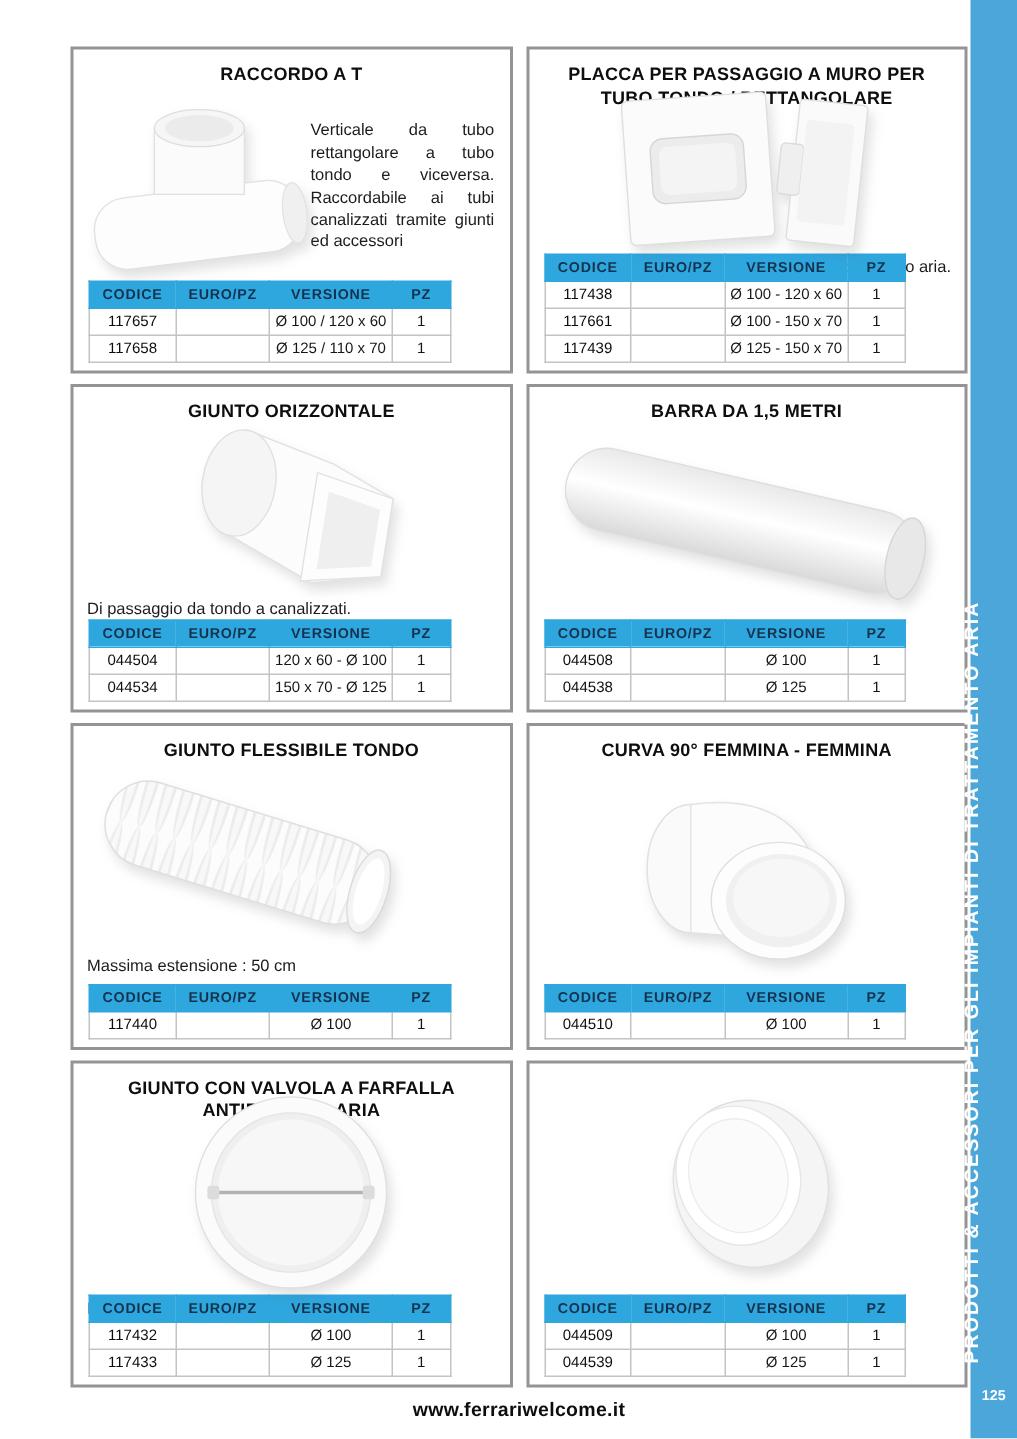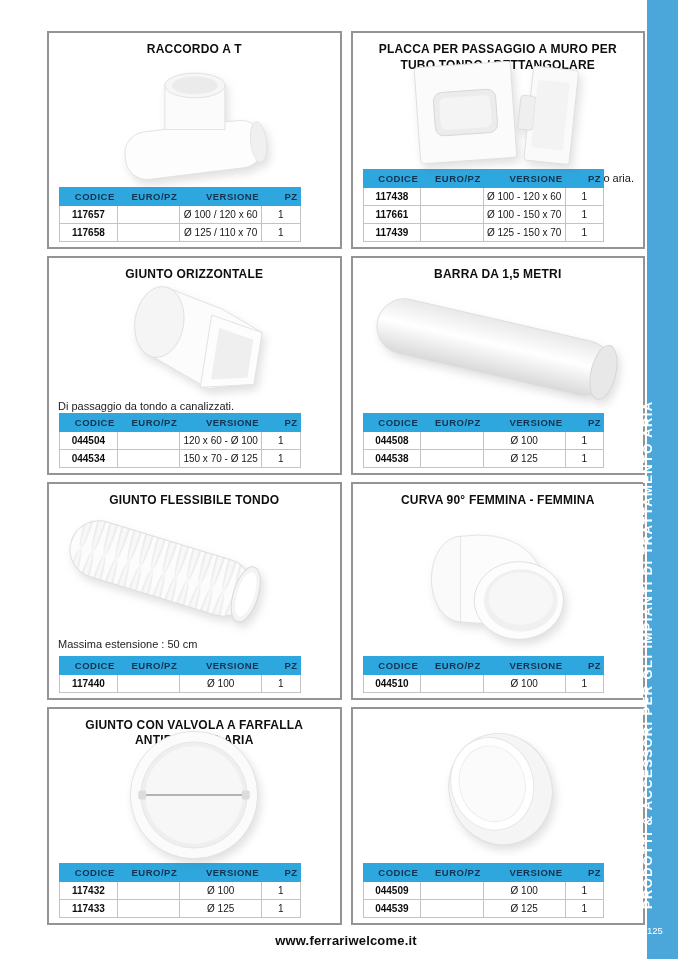--- a/index.html
+++ b/index.html
@@ -36,41 +36,41 @@
   .c3 .desc, .c5 .desc, .c7 .desc { text-align:left; margin:2px 0 5px 2px; }
   .c5 .imgwrap { align-self:flex-start; margin-left:2px; }
 
   table.ptable {
     width:88%; border-collapse:collapse; font-size:10px; margin:2px 0 2px 2px;
     table-layout:fixed;
   }
   .ptable th {
     background:var(--accent-blue,#2EA7DF); color:var(--header-text,#14324E);
     font-weight:bold; font-size:9.5px; letter-spacing:.5px; padding:3px 2px;
-    border:1px solid var(--accent-blue,#2EA7DF); text-align:right;
+    border:1px solid var(--accent-blue,#2EA7DF); text-align:center;
   }
   .ptable td {
     border:1px solid #c3c3c3; text-align:center; padding:2px 2px;
     color:#161616; background:#fff; height:13px;
   }
-  .ptable td.codice { font-weight:bold; color:#0d0d0d; }
+  .ptable td.codice { font-weight:normal; color:#0d0d0d; }
   .w-codice { width:24%; } .w-euro { width:26%; } .w-vers { width:34%; } .w-pz { width:16%; }
 
   .sidebar {
     position:absolute; right:0; top:0; width:31px; height:959px;
     background:var(--sidebar-blue,#4BA7DA);
   }
   .sidebar-text {
     position:absolute; left:8px; bottom:50px; transform-origin:0 100%;
     transform:rotate(-90deg); white-space:nowrap; color:#ffffff; font-weight:bold;
     font-size:13px; letter-spacing:1.4px;
   }
   .page-num {
-    position:absolute; bottom:23px; left:0; width:100%; text-align:left;
-    color:#ffffff; font-weight:normal; font-size:9.5px;
+    position:absolute; bottom:23px; left:0; width:100%; text-align:center;
+    color:#ffffff; font-weight:bold; font-size:9.5px;
   }
   .footer {
     position:absolute; left:47px; top:931px; width:598px; text-align:center;
   }
   .footer a {
     color:#0d0d0d; font-weight:bold; font-size:13px; text-decoration:none;
     letter-spacing:.2px;
   }
 </style>
 </head>
@@ -85,20 +85,21 @@
         <svg class="pimg" width="150" height="125" viewBox="0 0 170 140">
           <g transform="rotate(-7 85 95)">
             <rect x="6" y="74" width="156" height="54" rx="24" fill="#fdfdfd" stroke="#e1e1e1"></rect>
             <ellipse cx="158" cy="101" rx="9" ry="23" fill="#f0f0f0" stroke="#e3e3e3"></ellipse>
           </g>
           <rect x="52" y="28" width="68" height="50" fill="#fbfbfb" stroke="#e1e1e1"></rect>
           <ellipse cx="86" cy="28" rx="34" ry="14" fill="#f6f6f6" stroke="#dedede"></ellipse>
           <ellipse cx="86" cy="28" rx="26" ry="10" fill="#ebebeb"></ellipse>
         </svg>
       </div>
+      <div class="desc">Verticale da tubo rettangolare a tubo tondo e viceversa. Raccordabile ai tubi canalizzati tramite giunti ed accessori</div>
     </div>
     <table class="ptable">
       <colgroup>
           <col class="w-codice">
           <col class="w-euro">
           <col class="w-vers">
           <col class="w-pz">
         </colgroup>
       <thead>
           <tr>

